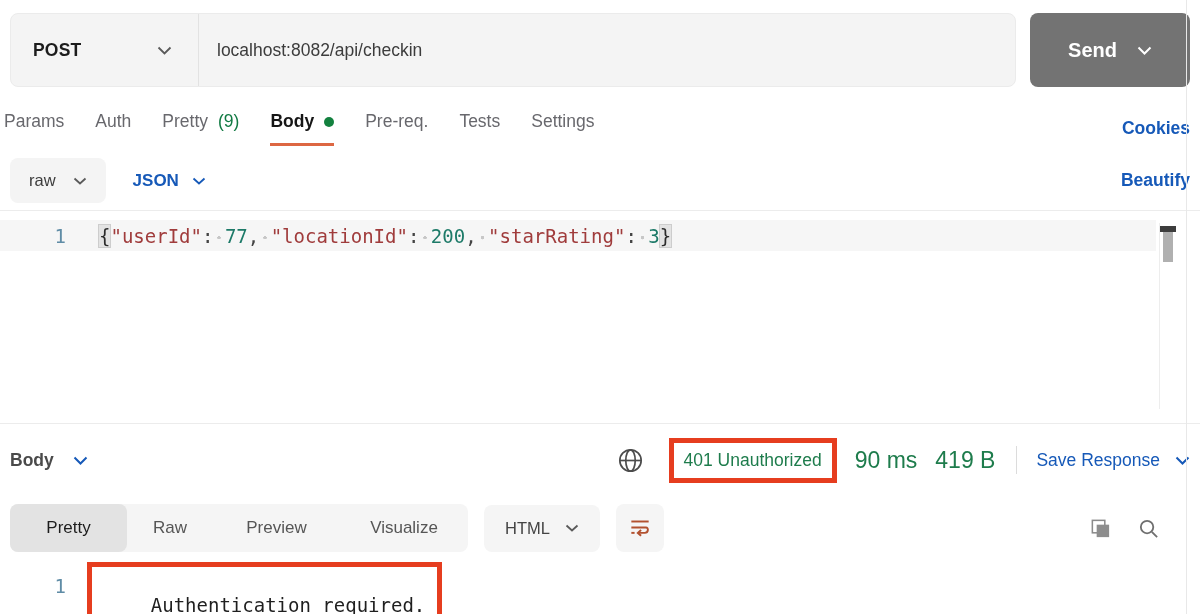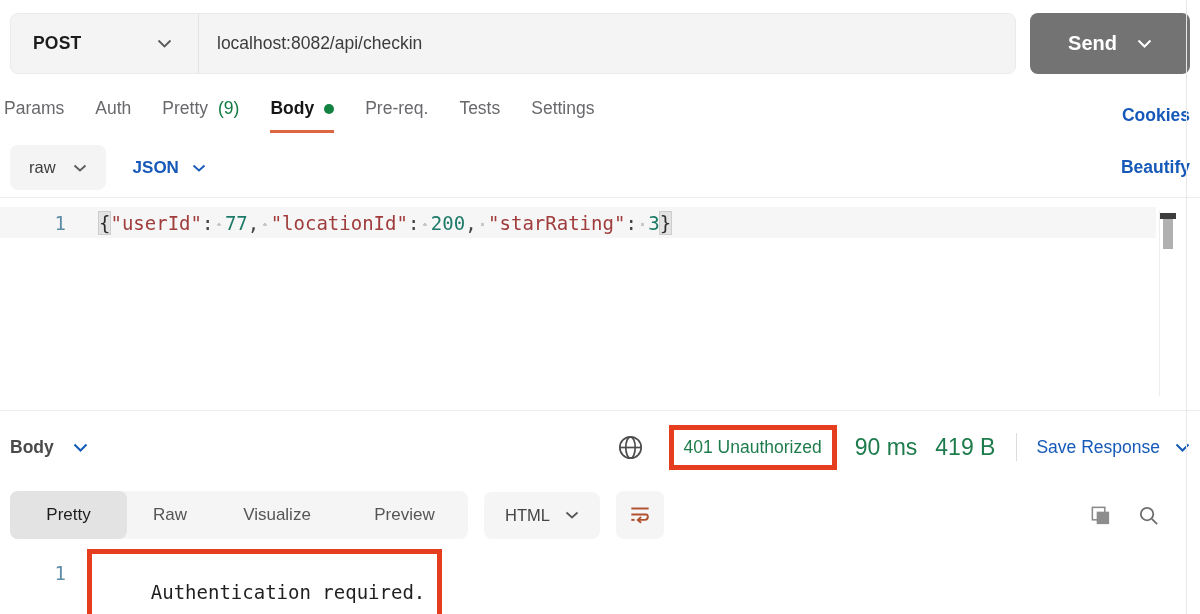--- a/index.html
+++ b/index.html
@@ -1,20 +1,20 @@
 <!DOCTYPE html>
 <html><head>
 <meta charset="utf-8">
 <style>
   * { margin: 0; padding: 0; box-sizing: border-box; }
   html, body { width: 1200px; height: 614px; overflow: hidden; background: #fff;
     font-family: "Liberation Sans", sans-serif; color: #212121; position: relative; }
 
   
-  .request-bar { display: flex; align-items: stretch; margin: 13px 10px 0 10px; height: 61px; }
+  .request-bar { display: flex; align-items: stretch; margin: 13px 10px 0 10px; height: 74px; }
   .url-group { flex: 1; display: flex; align-items: stretch; background: #f4f4f4;
     border: 1px solid #ebebeb; border-radius: 8px; margin-right: 14px; }
   .method-select { display: flex; align-items: center; padding: 0 26px 0 22px;
     border-right: 1px solid #e2e2e2; cursor: pointer; min-width: 188px; justify-content: space-between; }
   .method-label { font-weight: 700; font-size: 17.5px; color: #1c1c1c; letter-spacing: .2px; }
   .url-field { flex: 1; border: none; background: transparent; outline: none;
     font-family: "Liberation Sans", sans-serif; font-size: 17.5px; color: #3c3c3c; padding: 0 18px; }
   .send-btn { width: 160px; border: none; border-radius: 8px; background: #737373; color: #fff;
     display: flex; align-items: center; justify-content: center; gap: 20px;
     font-family: "Liberation Sans", sans-serif; font-weight: 700; font-size: 20px; cursor: pointer; }
@@ -200,22 +200,22 @@
           <polyline points="1.5,1.5 7.5,7.5 13.5,1.5" fill="none" stroke="#1659b8" stroke-width="2"></polyline>
         </svg>
     </div>
   </div>
 </div>
 
 <div class="resp-toolbar">
   <div class="seg-tabs">
     <div class="view-tab active">Pretty</div>
     <div class="view-tab w2">Raw</div>
+    <div class="view-tab w3">Preview</div>
     <div class="view-tab w4">Visualize</div>
-    <div class="view-tab w3">Preview</div>
   </div>
   <div class="html-select">
     <span>HTML</span>
     <svg class="chev" width="14" height="8" viewBox="0 0 14 8">
         <polyline points="1.5,1.5 7,6.5 12.5,1.5" fill="none" stroke="#5a5a5a" stroke-width="1.8"></polyline>
       </svg>
   </div>
   <div class="wrap-btn">
     <svg width="26" height="26" viewBox="0 0 24 24" fill="none" stroke="#b2512f" stroke-width="1.8">
       <line x1="4" y1="6" x2="20" y2="6"></line>

